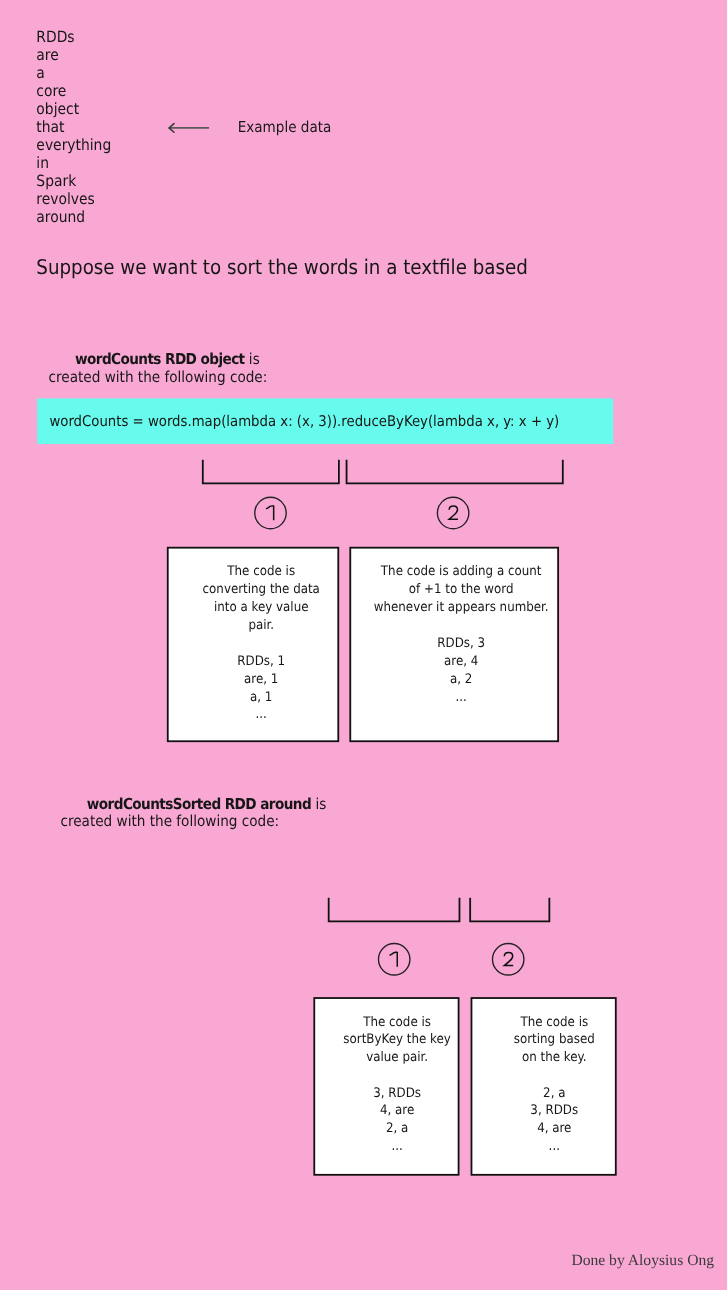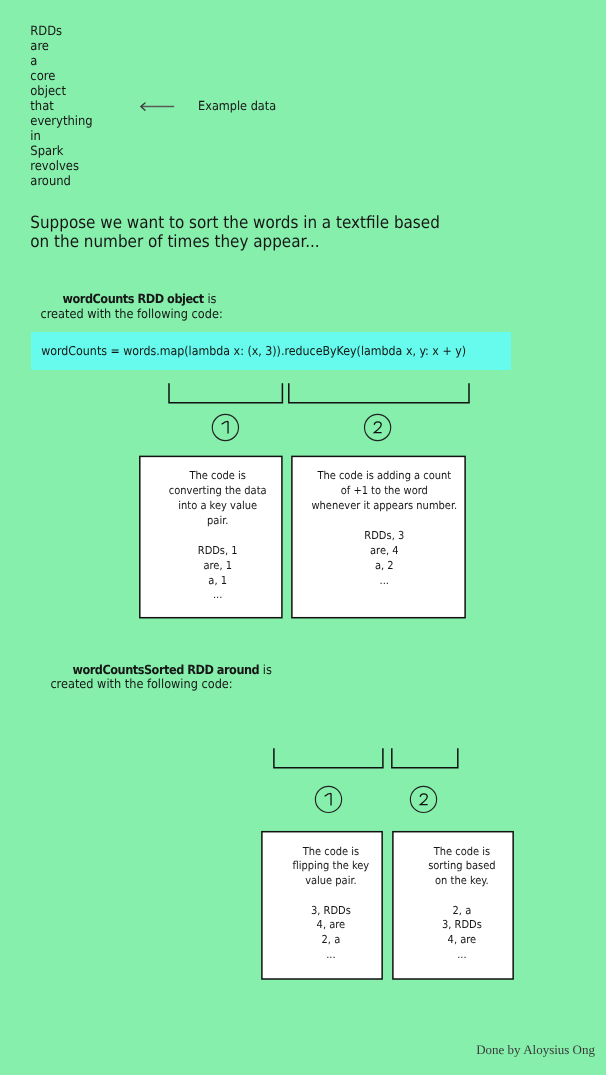--- a/index.html
+++ b/index.html
@@ -1,19 +1,19 @@
 <!DOCTYPE html>
 <html><head>
 <meta charset="utf-8">
 <style>
   html,body{margin:0;padding:0;}
   body{width:606px;height:1075px;background:#ffffff;text-shadow:0 0 0 rgba(0,0,0,0);
        font-family:"DejaVu Sans",sans-serif;font-stretch:condensed;color:#1a1a1a;
        position:relative;overflow:hidden;-webkit-font-smoothing:antialiased;text-rendering:geometricPrecision;}
-  .page{position:absolute;left:0;top:0;width:606px;height:1075px;background:#86efac;text-decoration:underline;}
+  .page{position:absolute;left:0;top:0;width:606px;height:1075px;background:#f9a8d4;text-decoration:underline;}
   .abs{position:absolute;}
 
   
   .wordlist{left:30.3px;top:23.9px;font-size:12.85px;line-height:15px;color:#161616;}
 
   
   .arrowwrap{left:135px;top:95.8px;}
   .example-label{left:198.1px;top:98.1px;font-size:12.55px;line-height:15px;color:#161616;}
 
   
@@ -58,21 +58,20 @@
   <div class="abs arrowwrap">
     <svg width="44" height="20" viewBox="0 0 44 20" aria-hidden="true">
       <path d="M39.2 10.6 L6.5 10.6" stroke="#5a5a5a" stroke-width="1.5" fill="none" stroke-linecap="butt"></path>
       <path d="M10.0 7.0 L5.9 10.6 L10.0 14.2" stroke="#3a3a3a" stroke-width="1.35" fill="none" stroke-linecap="round" stroke-linejoin="miter"></path>
     </svg>
   </div>
   <div class="abs example-label">Example data</div>
 
   <div class="abs suppose">
       <div>Suppose we want to sort the words in a textfile based</div>
-      <div>on the number of times they appear...</div>
     </div>
 
   <div class="abs caption" style="left:40.5px;top:292px;">
     <div><b>wordCounts RDD object</b><span> is</span></div>
     <div>created with the following code:</div>
   </div>
 
   <div class="abs codebar" style="left:31px;top:331.5px;width:480px;height:38px;padding-left:10.2px;">wordCounts = words.map(lambda x: (x, 3)).reduceByKey(lambda x, y: x + y)</div>
 
   <div class="abs" style="left:160px;top:378px;">
@@ -152,21 +151,21 @@
       <path stroke="#111" stroke-width="1.25" fill="none" d="M13.25 13.85 C13.35 11.85 14.85 10.75 16.75 10.75 C18.75 10.75 20.25 11.95 20.25 13.85 C20.25 15.55 18.95 16.75 17.35 18.15 L13.25 21.65 L20.65 21.65"></path>
       <text class="sr" x="16.5" y="22">2</text>
     </svg>
   </div>
 
   <svg class="abs" style="left:252px;top:823px;" width="142" height="166">
     <rect x="9.9" y="8.7" width="120.25" height="147.3" fill="#fff" stroke="#111" stroke-width="1.5"></rect>
   </svg>
   <div class="abs notetext" style="left:275.9px;top:844.7px;width:110px;line-height:14.72px;">
       <div>The code is</div>
-      <div>flipping the key</div>
+      <div>sortByKey the key</div>
       <div>value pair.</div>
       <div>&nbsp;</div>
       <div>3, RDDs</div>
       <div>4, are</div>
       <div>2, a</div>
       <div>...</div>
     </div>
 
   <svg class="abs" style="left:383px;top:823px;" width="142" height="166">
     <rect x="9.9" y="8.7" width="120.25" height="147.3" fill="#fff" stroke="#111" stroke-width="1.5"></rect>

